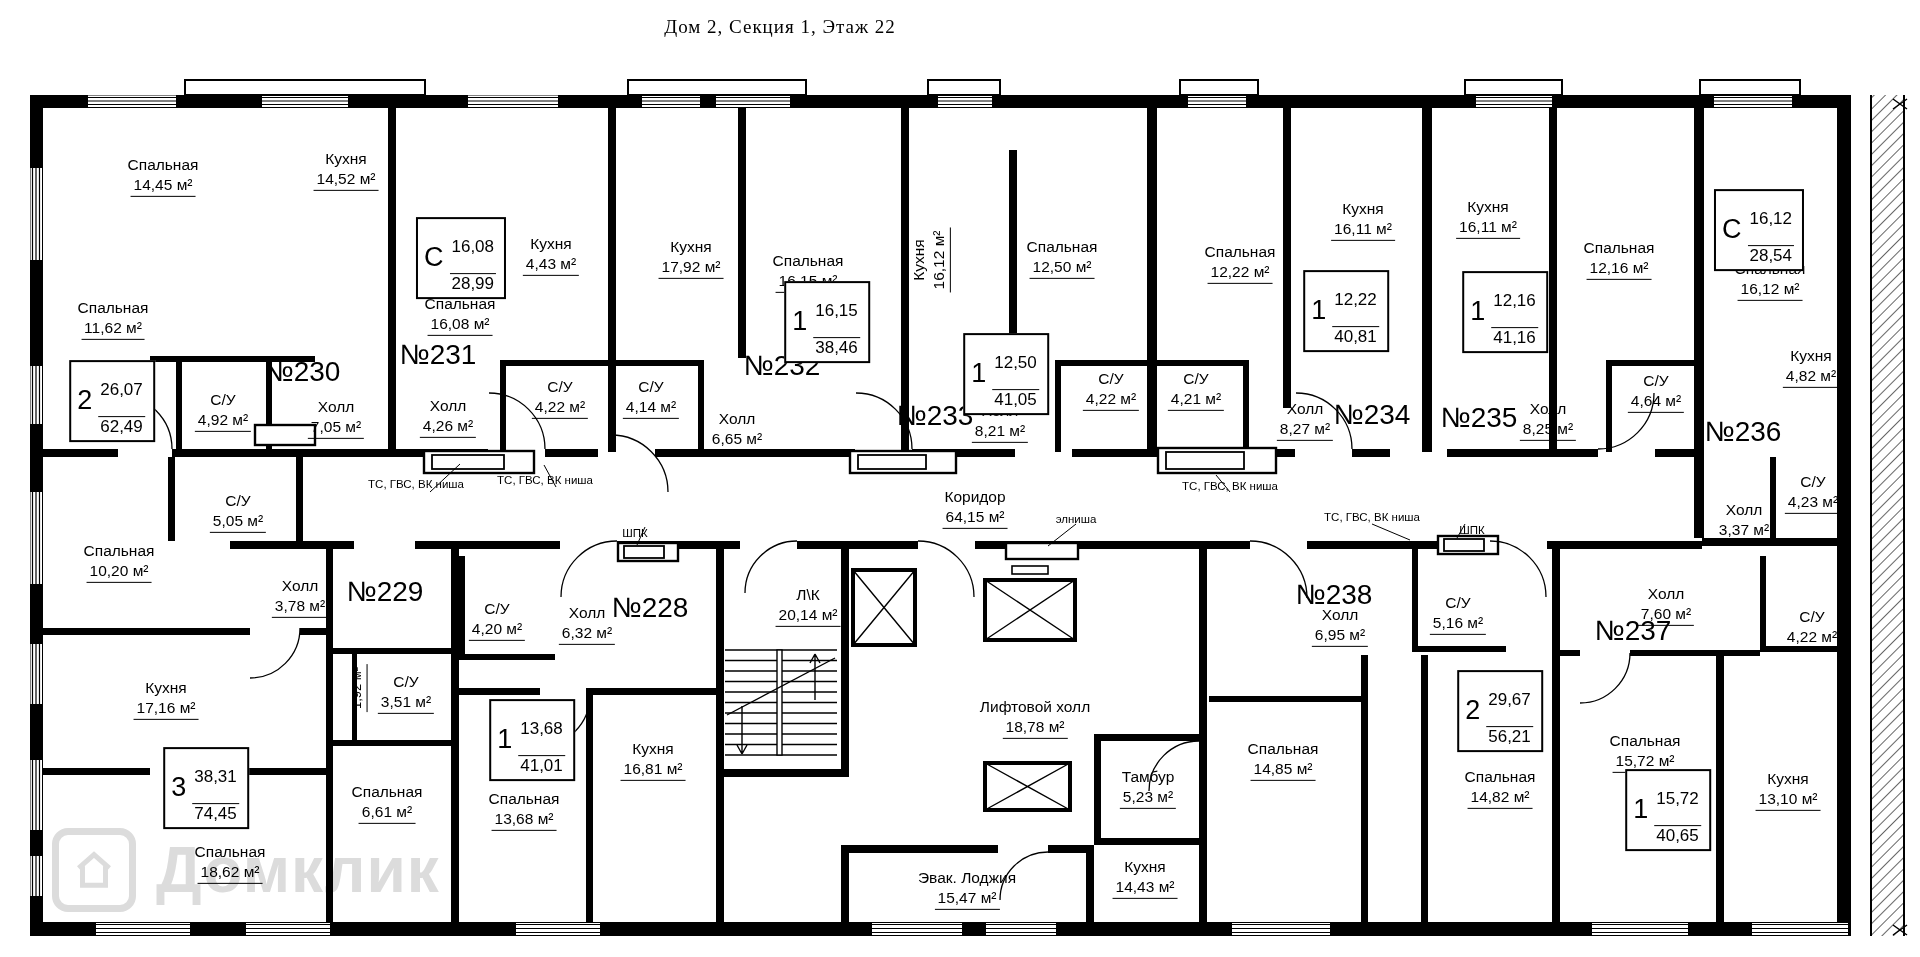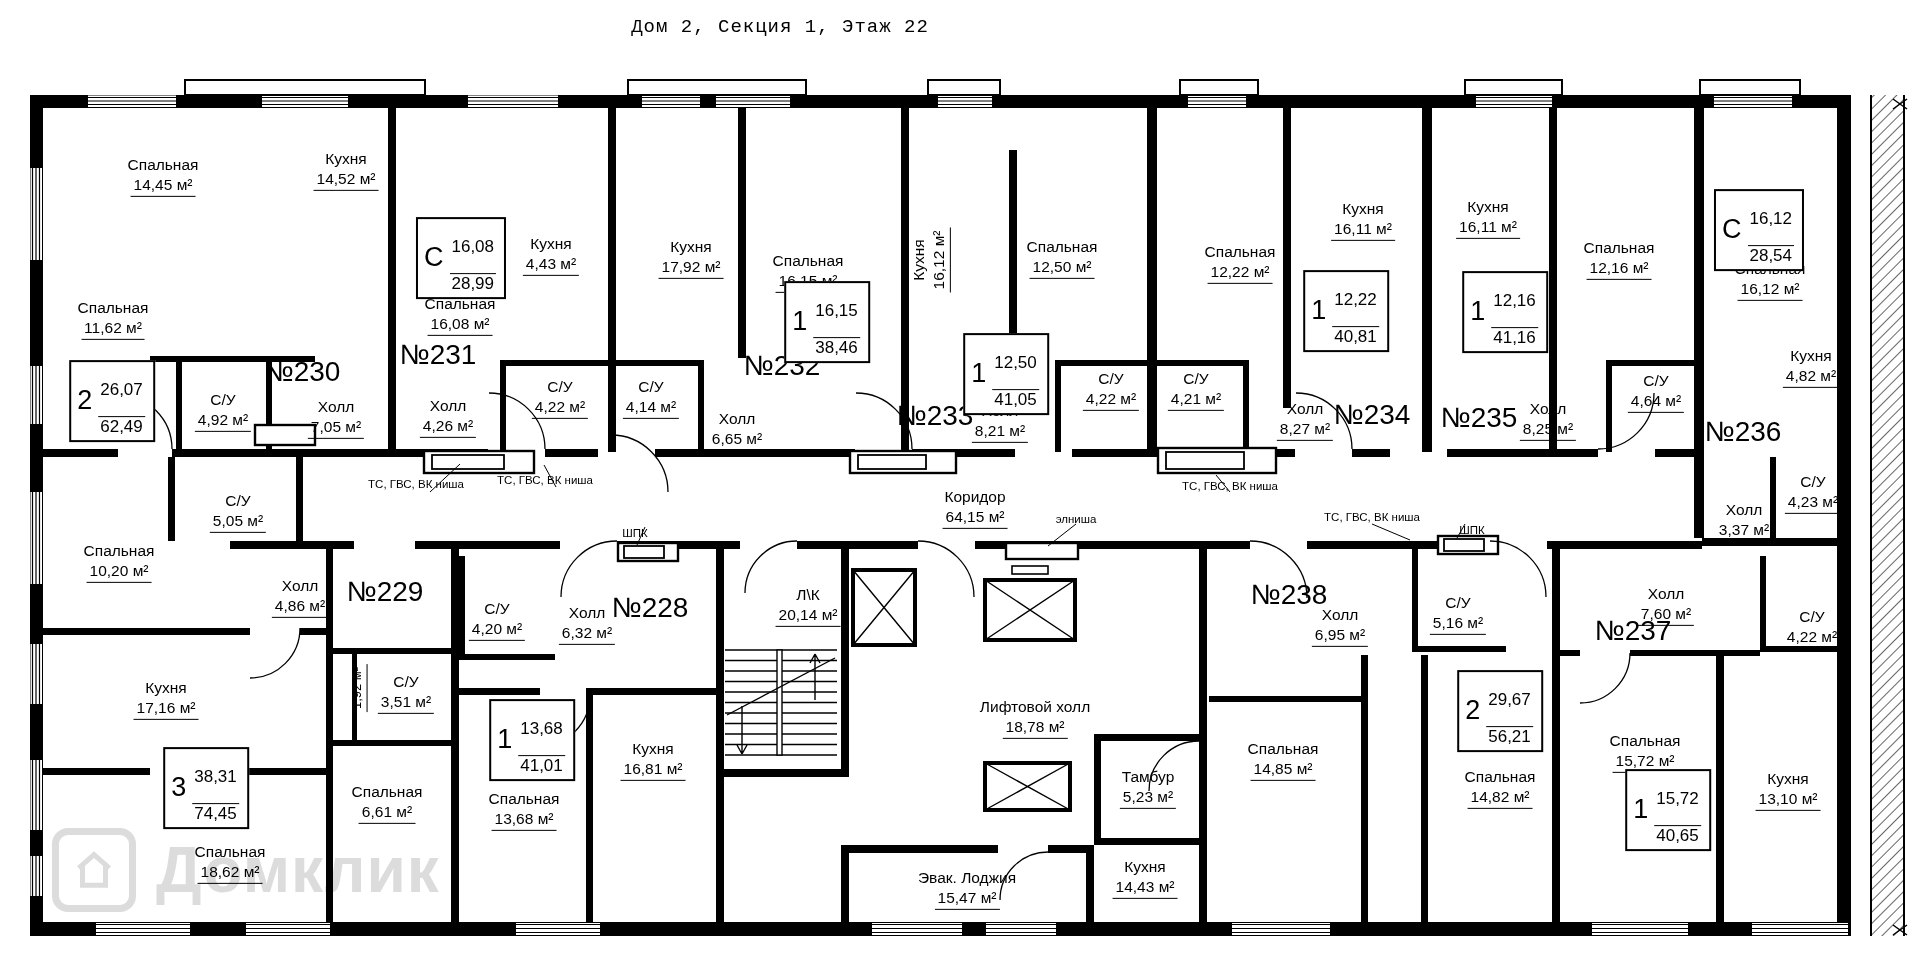--- a/index.html
+++ b/index.html
@@ -1,20 +1,20 @@
 <!DOCTYPE html>
 <html><head>
 <meta charset="utf-8">
 <style>
   html,body{margin:0;padding:0;background:#fff}
   body{width:1920px;height:957px;position:relative;font-family:"Liberation Sans",sans-serif;color:#000;overflow:hidden}
   .plan{position:absolute;inset:0}
   svg.walls{position:absolute;left:0;top:0;z-index:2}
   .labels{position:absolute;inset:0;z-index:3}
-  .title{position:absolute;left:780px;top:27px;transform:translate(-50%,-50%);font-size:19px;letter-spacing:1px;white-space:nowrap;z-index:3;font-family:Liberation Mono, monospace}
+  .title{position:absolute;left:780px;top:27px;transform:translate(-50%,-50%);font-size:19px;letter-spacing:1px;white-space:nowrap;z-index:3;font-family:Liberation Serif, serif}
   .lbl{position:absolute;transform:translate(-50%,-50%);text-align:center;line-height:1.3;font-size:15.5px;white-space:nowrap}
   .lbl .ra{display:inline-block;border-bottom:1.5px solid #000;padding:0 3px 1px}
   .lbl.vert{transform:translate(-50%,-50%) rotate(-90deg)}
   .lbl.sm{font-size:13px}
   .apt{position:absolute;transform:translate(-50%,-50%);font-size:28px;white-space:nowrap}
   .sumbox{position:absolute;transform:translate(-50%,-50%);display:flex;align-items:center;gap:6px;border:2px solid #000;background:#fff;padding:2px 8px 2px 6px}
   .sumbox .t{font-size:27px;line-height:1}
   .sumbox .fr{display:flex;flex-direction:column;font-size:17px;line-height:1.2;text-align:left}
   .sumbox .fr .v1{border-bottom:1.6px solid #000;padding:16px 2px}
   .sumbox .fr .v2{padding:0 2px}
@@ -277,21 +277,21 @@
     <div class="lbl" style="left:1488px;top:218px"><div>Кухня</div><div class="ra">16,11 м²</div></div>
     <div class="lbl" style="left:1619px;top:259px"><div>Спальная</div><div class="ra">12,16 м²</div></div>
     <div class="lbl" style="left:1548px;top:420px"><div>Холл</div><div class="ra">8,25 м²</div></div>
     <div class="lbl" style="left:1656px;top:392px"><div>С/У</div><div class="ra">4,64 м²</div></div>
     <div class="lbl" style="left:1770px;top:280px"><div>Спальная</div><div class="ra">16,12 м²</div></div>
     <div class="lbl" style="left:1811px;top:367px"><div>Кухня</div><div class="ra">4,82 м²</div></div>
     <div class="lbl" style="left:1744px;top:521px"><div>Холл</div><div class="ra">3,37 м²</div></div>
     <div class="lbl" style="left:1813px;top:493px"><div>С/У</div><div class="ra">4,23 м²</div></div>
     <div class="lbl" style="left:238px;top:512px"><div>С/У</div><div class="ra">5,05 м²</div></div>
     <div class="lbl" style="left:119px;top:562px"><div>Спальная</div><div class="ra">10,20 м²</div></div>
-    <div class="lbl" style="left:300px;top:597px"><div>Холл</div><div class="ra">4,86 м²</div></div>
+    <div class="lbl" style="left:300px;top:597px"><div>Холл</div><div class="ra">3,78 м²</div></div>
     <div class="lbl" style="left:166px;top:699px"><div>Кухня</div><div class="ra">17,16 м²</div></div>
     <div class="lbl" style="left:406px;top:693px"><div>С/У</div><div class="ra">3,51 м²</div></div>
     <div class="lbl" style="left:387px;top:803px"><div>Спальная</div><div class="ra">6,61 м²</div></div>
     <div class="lbl" style="left:230px;top:863px"><div>Спальная</div><div class="ra">18,62 м²</div></div>
     <div class="lbl" style="left:497px;top:620px"><div>С/У</div><div class="ra">4,20 м²</div></div>
     <div class="lbl" style="left:587px;top:624px"><div>Холл</div><div class="ra">6,32 м²</div></div>
     <div class="lbl" style="left:653px;top:760px"><div>Кухня</div><div class="ra">16,81 м²</div></div>
     <div class="lbl" style="left:524px;top:810px"><div>Спальная</div><div class="ra">13,68 м²</div></div>
     <div class="lbl" style="left:808px;top:606px"><div>Л\К</div><div class="ra">20,14 м²</div></div>
     <div class="lbl" style="left:1035px;top:718px"><div>Лифтовой холл</div><div class="ra">18,78 м²</div></div>
@@ -312,21 +312,21 @@
     <div class="apt" style="left:650px;top:608px">№228</div>
     <div class="apt" style="left:385px;top:592px">№229</div>
     <div class="apt" style="left:302px;top:372px">№230</div>
     <div class="apt" style="left:438px;top:355px">№231</div>
     <div class="apt" style="left:782px;top:366px">№232</div>
     <div class="apt" style="left:935px;top:416px">№233</div>
     <div class="apt" style="left:1372px;top:415px">№234</div>
     <div class="apt" style="left:1479px;top:418px">№235</div>
     <div class="apt" style="left:1743px;top:432px">№236</div>
     <div class="apt" style="left:1633px;top:631px">№237</div>
-    <div class="apt" style="left:1289px;top:595px">№238</div>
+    <div class="apt" style="left:1334px;top:595px">№238</div>
 
     <div class="sumbox" style="left:532px;top:740px">
         <span class="t">1</span>
         <span class="fr">
           <span class="v1">13,68</span>
           <span class="v2">41,01</span>
         </span>
       </div>
     <div class="sumbox" style="left:206px;top:788px">
         <span class="t">3</span>

